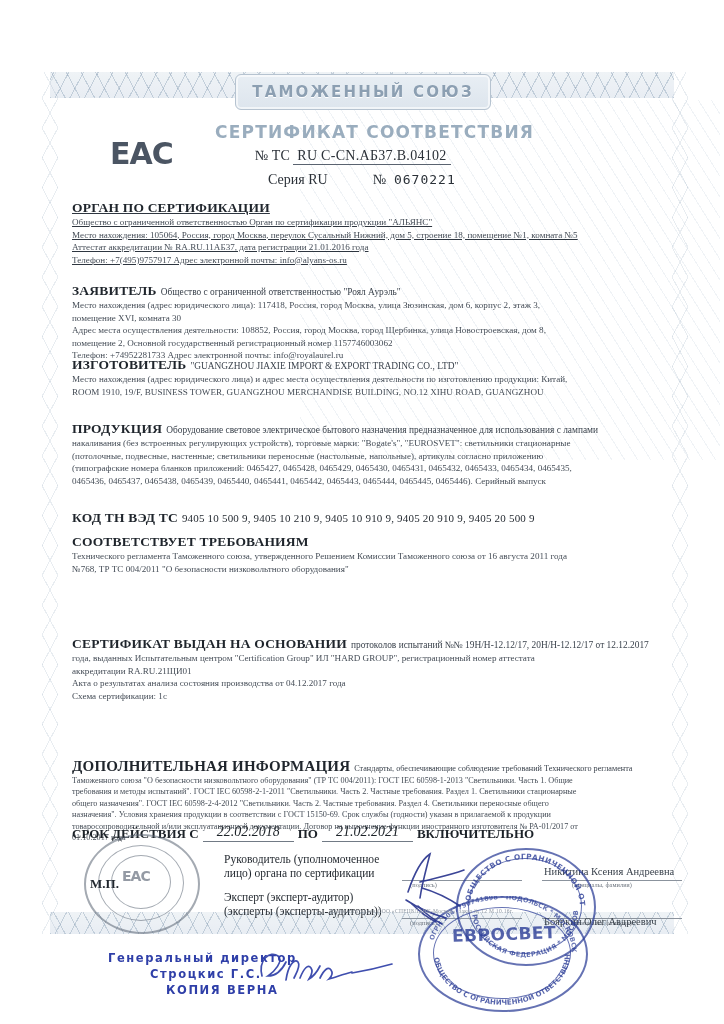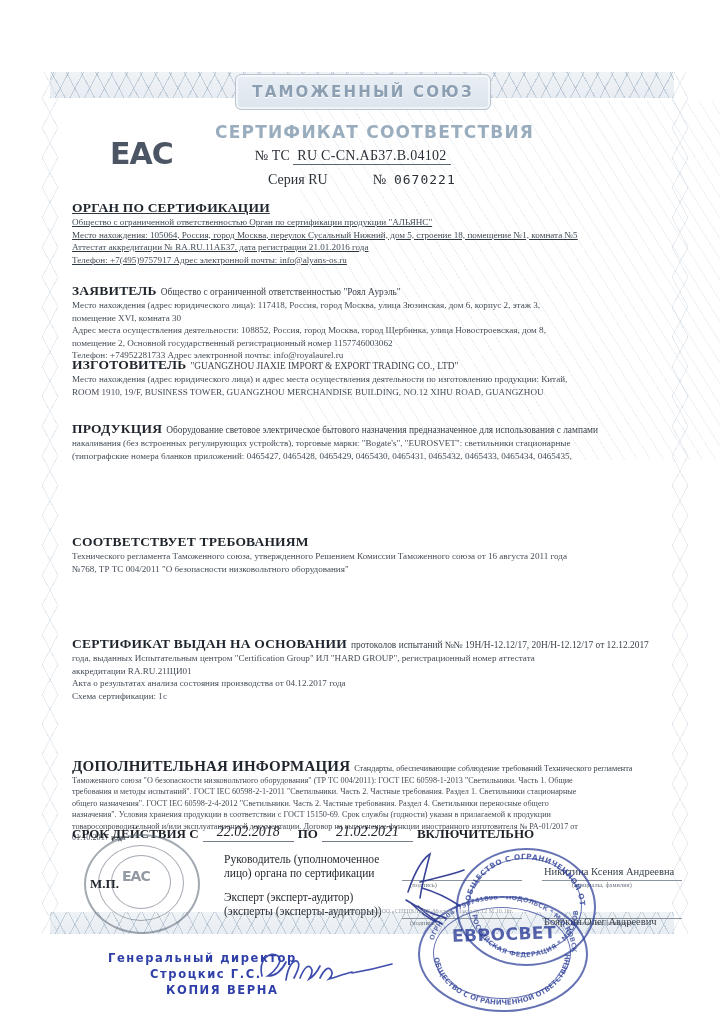--- a/index.html
+++ b/index.html
@@ -231,23 +231,29 @@
     <div class="sub">Место нахождения (адрес юридического лица) и адрес места осуществления деятельности по изготовлению продукции: Китай,</div>
     <div class="sub">ROOM 1910, 19/F, BUSINESS TOWER, GUANGZHOU MERCHANDISE BUILDING, NO.12 XIHU ROAD, GUANGZHOU</div>
   </div>
 
   <div class="blk" style="top:419px;">
     <div>
       <span class="hdr hdr-inline">ПРОДУКЦИЯ</span>
       <span class="inline-val">Оборудование световое электрическое бытового назначения предназначенное для использования с лампами</span>
     </div>
     <div class="sub">накаливания (без встроенных регулирующих устройств), торговые марки: "Bogate's", "EUROSVET": светильники стационарные</div>
+    <div class="sub">(потолочные, подвесные, настенные; светильники переносные (настольные, напольные), артикулы согласно приложению</div>
     <div class="sub">(типографские номера бланков приложений: 0465427, 0465428, 0465429, 0465430, 0465431, 0465432, 0465433, 0465434, 0465435,</div>
-  </div>
-
+    <div class="sub">0465436, 0465437, 0465438, 0465439, 0465440, 0465441, 0465442, 0465443, 0465444, 0465445, 0465446). Серийный выпуск</div>
+  </div>
+
+  <div class="blk" style="top:508px;">
+    <span class="hdr hdr-inline">КОД ТН ВЭД ТС</span>
+    <span class="codes">9405 10 500 9, 9405 10 210 9, 9405 10 910 9, 9405 20 910 9, 9405 20 500 9</span>
+  </div>
 
   <div class="blk" style="top:534px;">
     <div class="hdr">СООТВЕТСТВУЕТ ТРЕБОВАНИЯМ</div>
     <div class="sub">Технического регламента Таможенного союза, утвержденного Решением Комиссии Таможенного союза от 16 августа  2011 года</div>
     <div class="sub">№768, ТР ТС 004/2011 "О безопасности низковольтного оборудования"</div>
   </div>
 
   <div class="blk" style="top:634px;">
     <div>
       <span class="hdr hdr-inline">СЕРТИФИКАТ ВЫДАН НА ОСНОВАНИИ</span>

